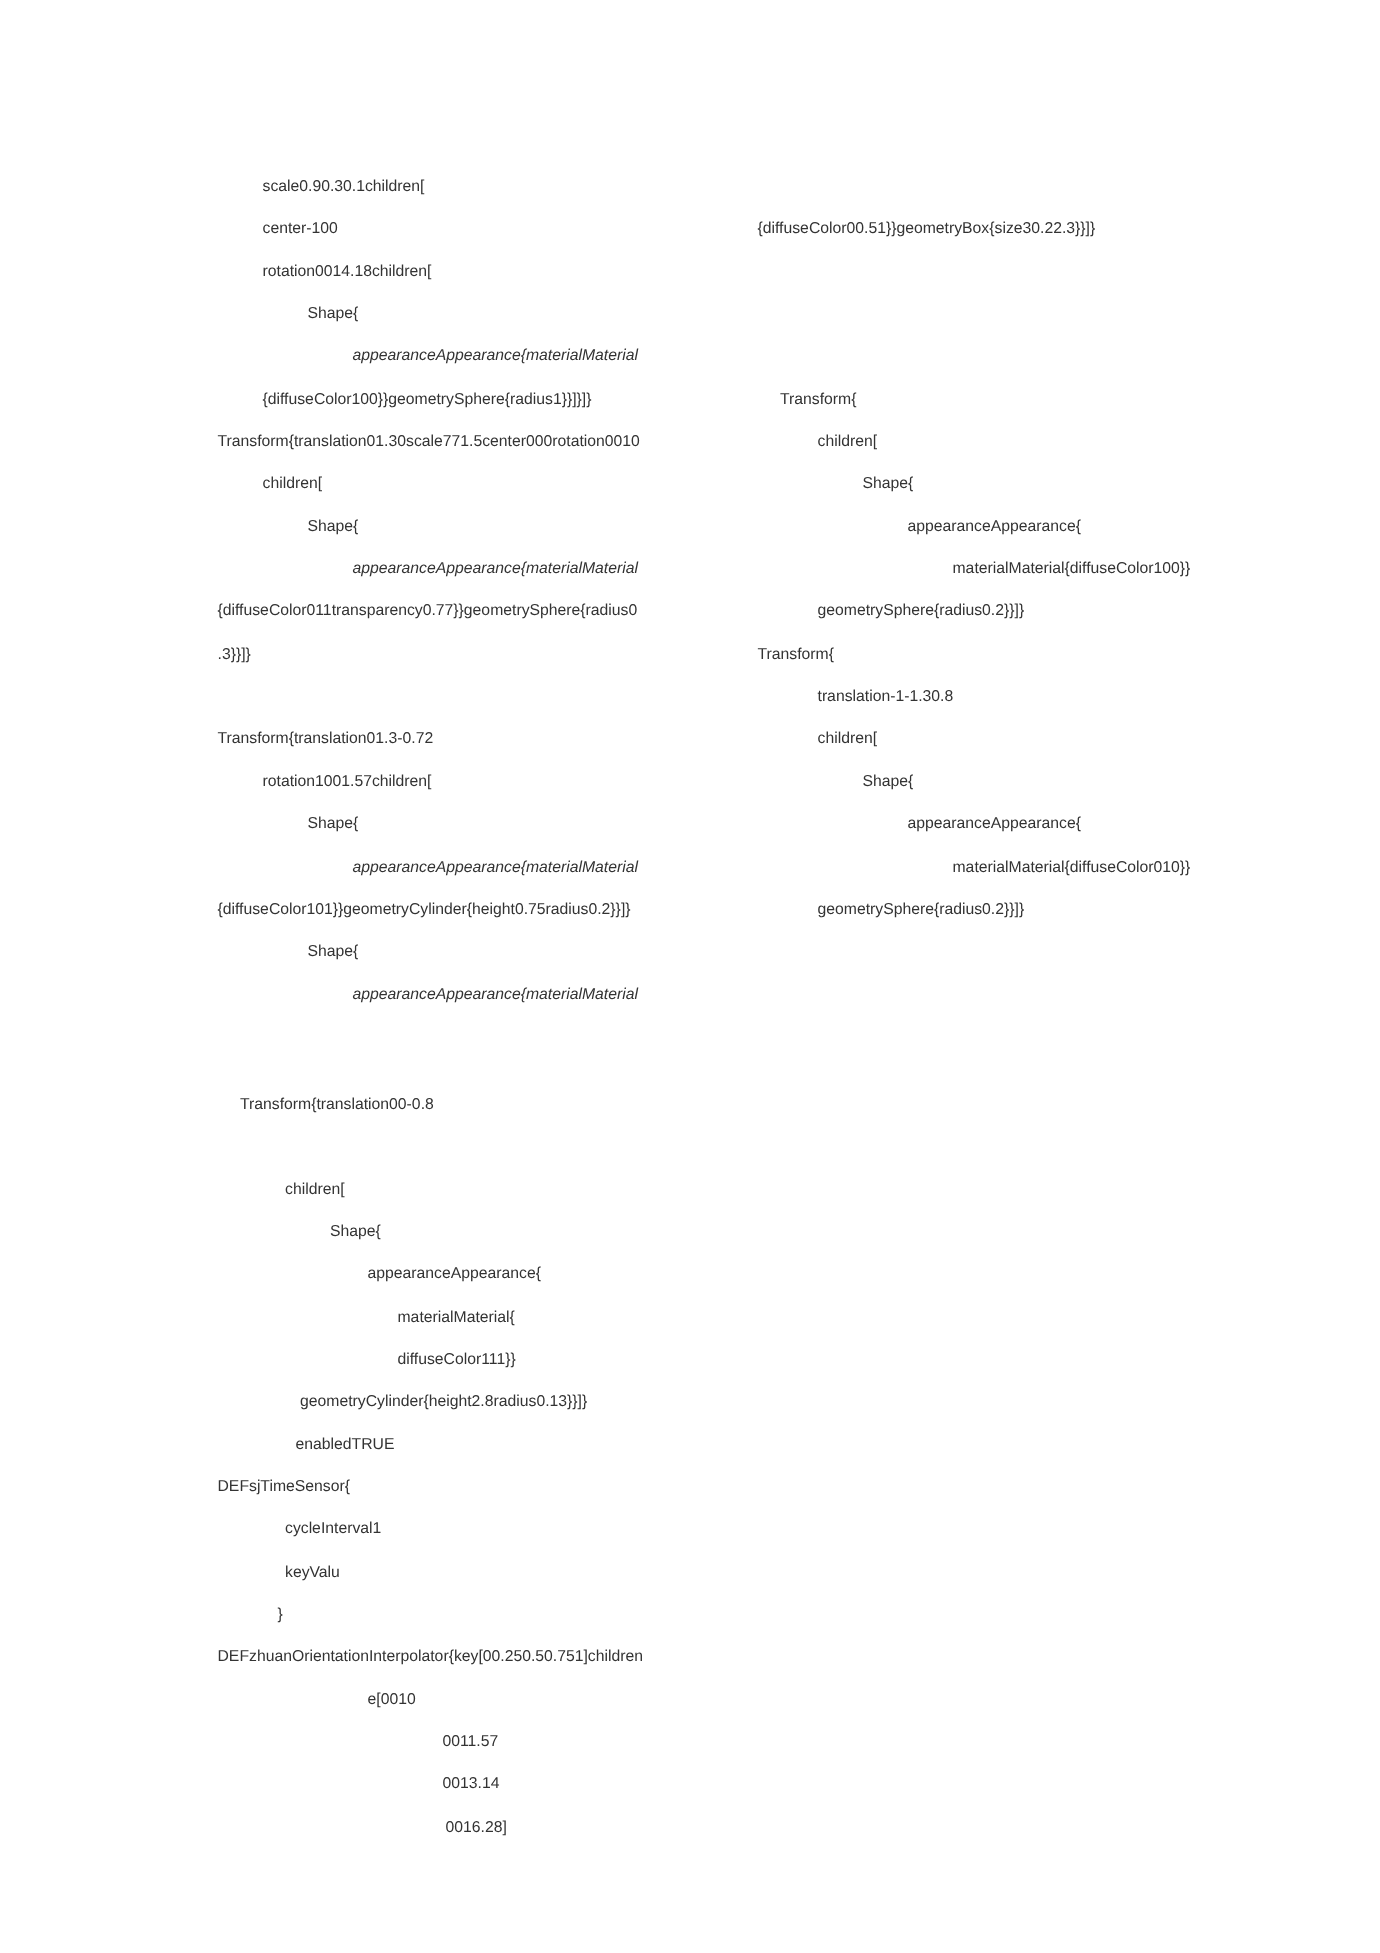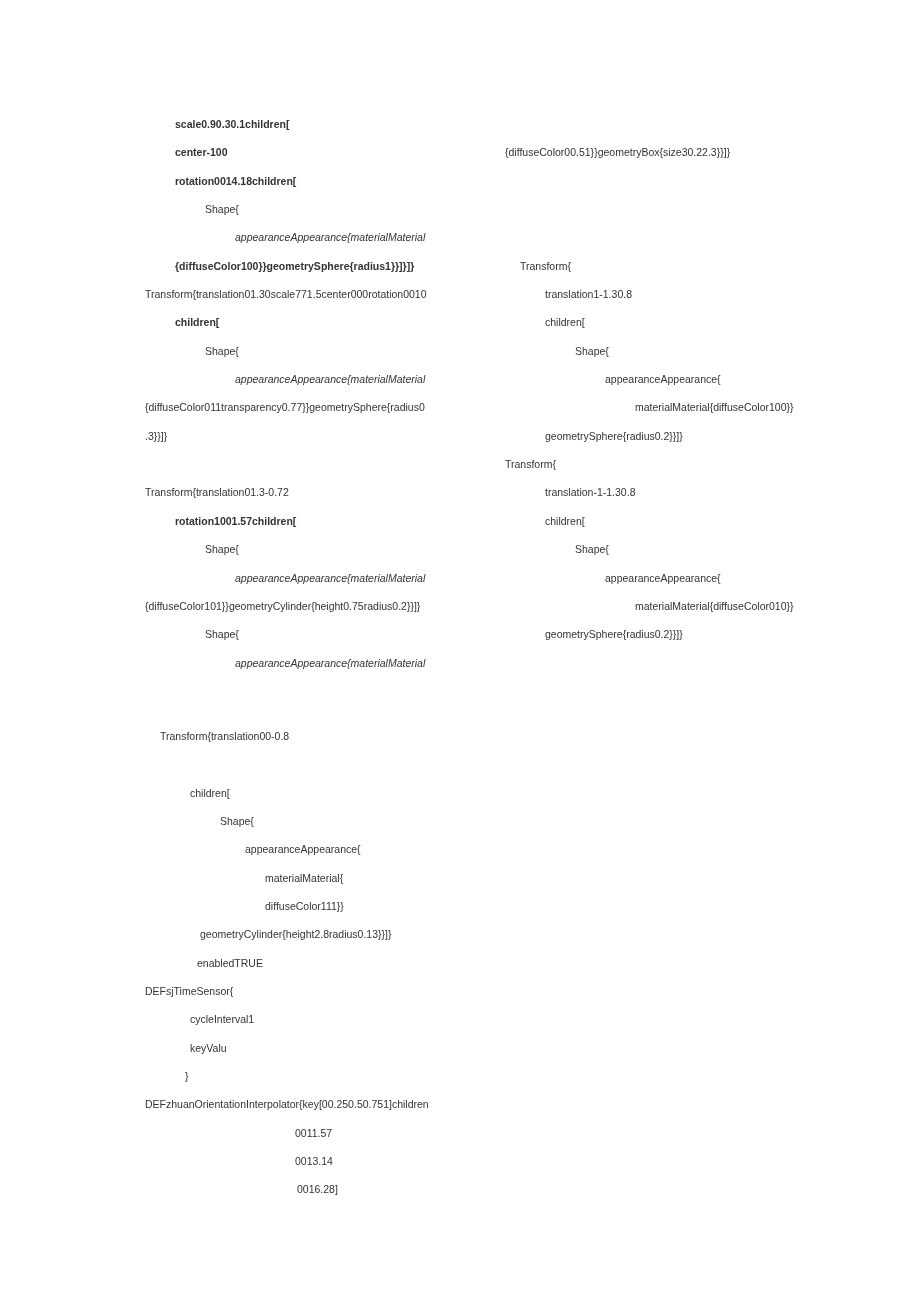--- a/index.html
+++ b/index.html
@@ -20,21 +20,21 @@
   .col-left {
     width: 320px;
   }
   .col-right {
     width: 320px;
   }
   .line {
     white-space: nowrap;
     overflow: visible;
   }
-  .ind1 { padding-left: 30px; font-weight: bold; }
+  .ind1 { padding-left: 30px; }
   .ind2 { padding-left: 60px; }
   .ind3 { padding-left: 90px; font-style: italic; }
   .bottom-section {
     margin-top: 45px;
   }
 </style>
 </head>
 <body>
 
 <div class="columns">
@@ -61,21 +61,20 @@
     <div class="line ind3">appearanceAppearance{materialMaterial</div>
   </div>
 
   <div class="col-right">
     <div class="line">&nbsp;</div>
     <div class="line">{diffuseColor00.51}}geometryBox{size30.22.3}}]}</div>
     <div class="line">&nbsp;</div>
     <div class="line">&nbsp;</div>
     <div class="line">&nbsp;</div>
     <div class="line" style="padding-left:15px">Transform{</div>
-    <div class="line" style="padding-left:40px">translation1-1.30.8</div>
     <div class="line" style="padding-left:40px">children[</div>
     <div class="line" style="padding-left:70px">Shape{</div>
     <div class="line" style="padding-left:100px">appearanceAppearance{</div>
     <div class="line" style="padding-left:130px">materialMaterial{diffuseColor100}}</div>
     <div class="line" style="padding-left:40px">geometrySphere{radius0.2}}]}</div>
     <div class="line">Transform{</div>
     <div class="line" style="padding-left:40px">translation-1-1.30.8</div>
     <div class="line" style="padding-left:40px">children[</div>
     <div class="line" style="padding-left:70px">Shape{</div>
     <div class="line" style="padding-left:100px">appearanceAppearance{</div>
@@ -92,19 +91,20 @@
   <div class="line" style="padding-left:100px">appearanceAppearance{</div>
   <div class="line" style="padding-left:120px">materialMaterial{</div>
   <div class="line" style="padding-left:120px">diffuseColor111}}</div>
   <div class="line" style="padding-left:55px">geometryCylinder{height2.8radius0.13}}]}</div>
   <div class="line" style="padding-left:52px">enabledTRUE</div>
   <div class="line">DEFsjTimeSensor{</div>
   <div class="line" style="padding-left:45px">cycleInterval1</div>
   <div class="line" style="padding-left:45px">keyValu</div>
   <div class="line" style="padding-left:40px">}</div>
   <div class="line">DEFzhuanOrientationInterpolator{key[00.250.50.751]children</div>
+  <div class="line" style="padding-left:100px">e[0010</div>
   <div class="line" style="padding-left:150px">0011.57</div>
   <div class="line" style="padding-left:150px">0013.14</div>
   <div class="line" style="padding-left:152px">0016.28]</div>
   <div class="line">&nbsp;</div>
   <div class="line">&nbsp;</div>
 
 </div>
 
 </body></html>

